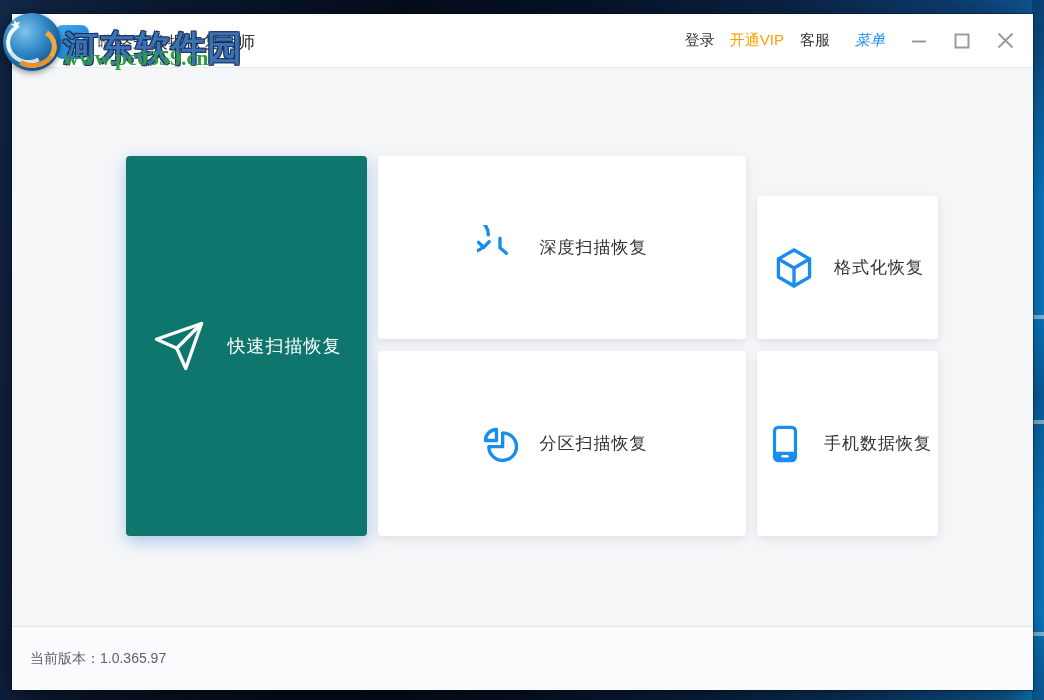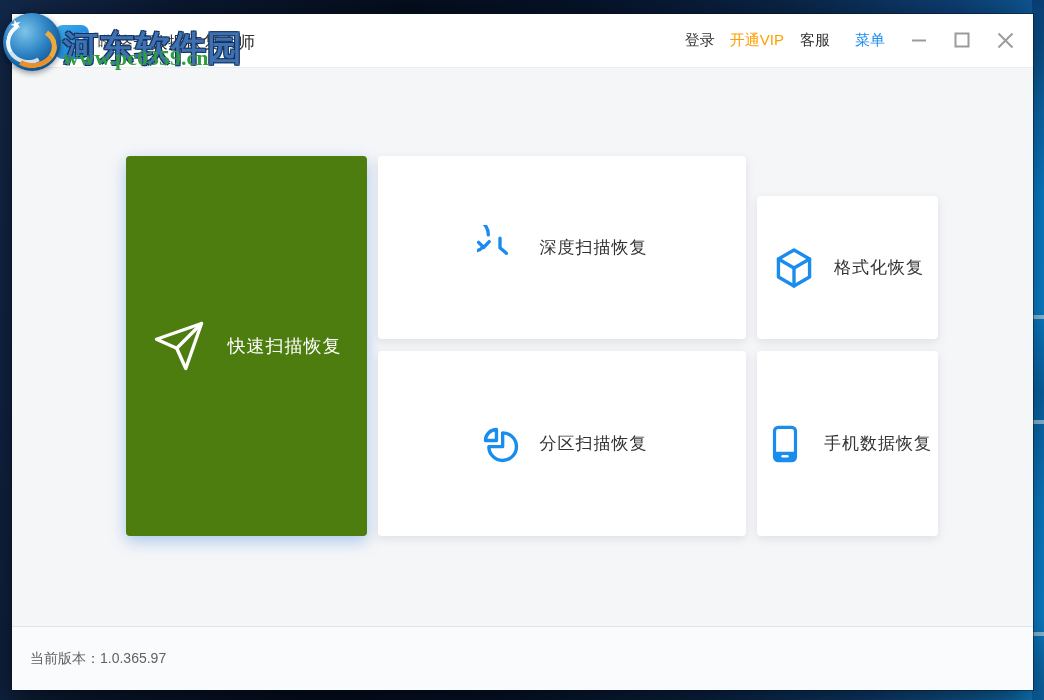--- a/index.html
+++ b/index.html
@@ -34,44 +34,44 @@
     position:absolute; left:43px; top:11px; width:34px; height:34px; border-radius:8px;
     background:linear-gradient(135deg,#41b1f2,#1173cf);
   }
   .app-logo::after {
     content:''; position:absolute; right:7px; top:7px;
     border-left:11px solid transparent; border-bottom:19px solid #ffffff;
     transform:skewX(-14deg);
   }
   .app-title { position:absolute; left:86px; top:17px; font-size:17px; color:#333; letter-spacing:.5px; }
 
-  .titlebar-right { margin-left:auto; display:flex; align-items:flex-start; padding-right:18px; }
+  .titlebar-right { margin-left:auto; display:flex; align-items:flex-end; padding-right:18px; }
   .tb-item { font-size:15px; color:#333; cursor:pointer; margin-left:16px; white-space:nowrap; }
   .tb-item.vip { color:#ff9e00; margin-left:15px; }
-  .tb-item.menu { color:#1a8cee; margin-left:25px; }
+  .tb-item.menu { color:#1a8cee; margin-left:25px;font-style:italic; }
   .win-btn { margin-left:25px; cursor:pointer; display:flex; align-items:center; color:#9b9b9b; }
   .win-btn svg { display:block; }
 
   
   .cards {
     position:absolute; left:114px; top:142px;
     display:grid;
     grid-template-columns:241px 368px 181px;
     grid-template-rows:183px 185px;
     column-gap:11px; row-gap:12px;
   }
   .card {
     background:#fff; border-radius:4px; cursor:pointer;
     box-shadow:0 3px 10px rgba(115,125,140,.18);
     display:flex; flex-direction:row; align-items:center; justify-content:center; gap:17px;
   }
   .card-label { font-size:17px; color:#333; letter-spacing:1px; }
   .card.primary {
     grid-row:1 / 3; grid-column:1;
-    background:#4d7c0f;
+    background:#0f766e;
     box-shadow:0 5px 16px rgba(25,110,205,.35);
     gap:22px;
   }
   .card.primary .card-label { color:#fff; font-size:18px; }
   .card svg { display:block; }
 
   
   .footer {
     position:absolute; left:0; right:0; bottom:0; height:64px;
     background:#fafbfc; border-top:1px solid #e3e4e6;

